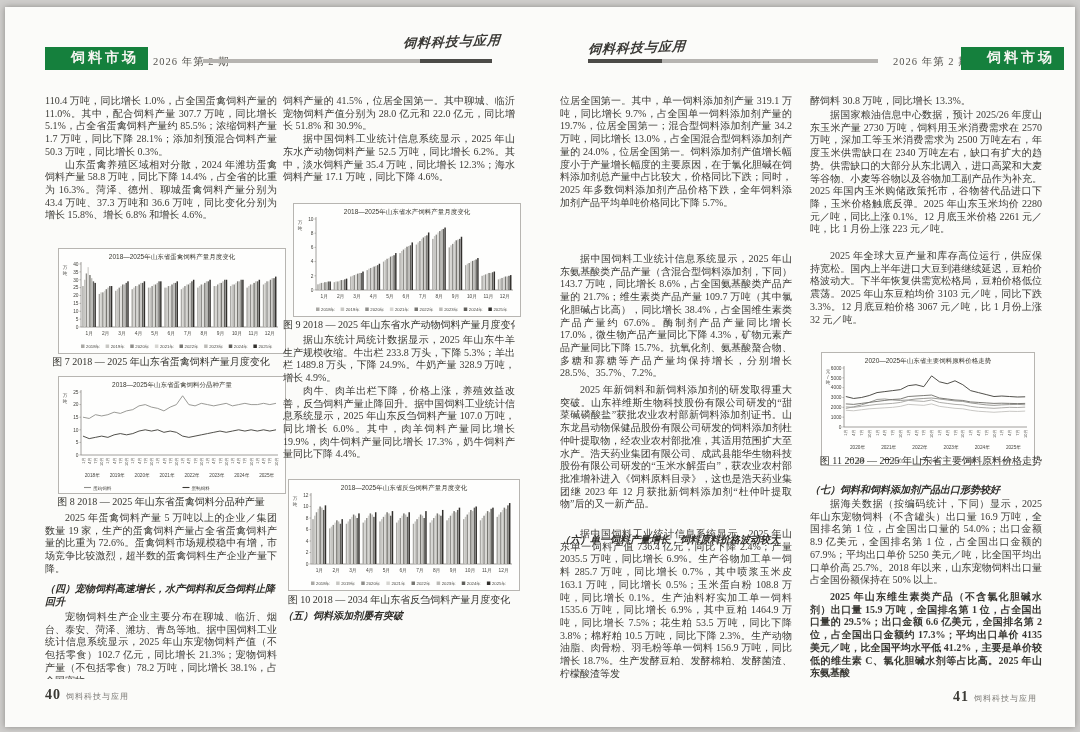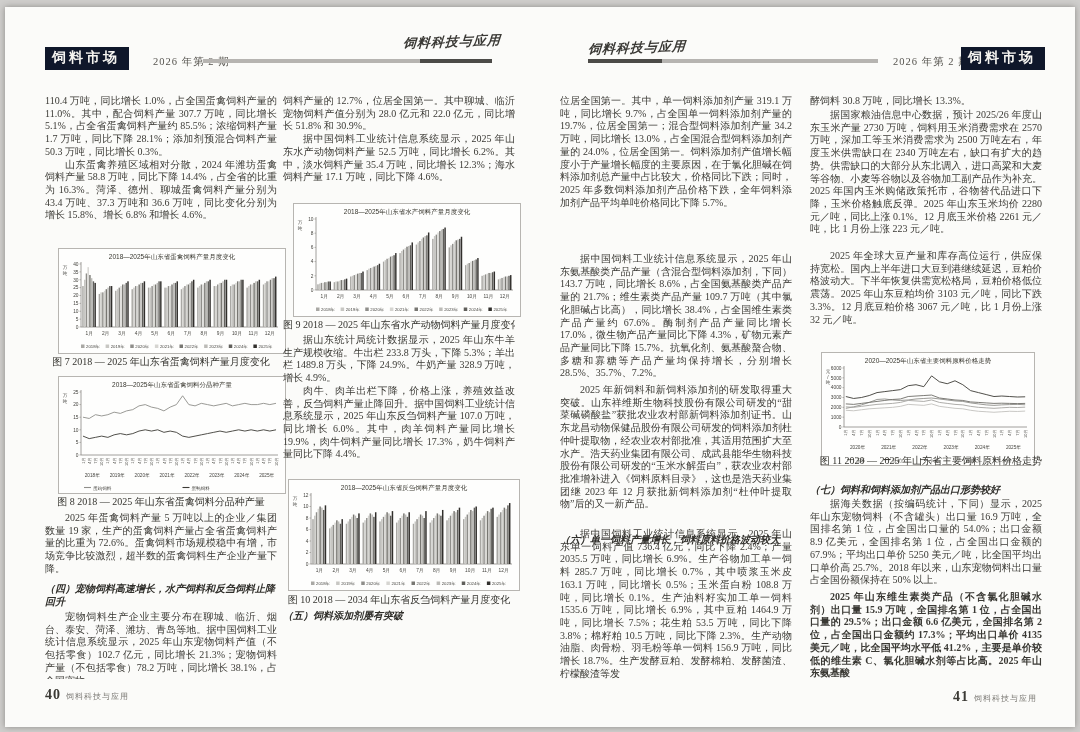--- a/index.html
+++ b/index.html
@@ -1,23 +1,23 @@
 <!DOCTYPE html>
 <html><head>
 <meta charset="utf-8">
 <style>
   html,body{margin:0;padding:0;}
   body{width:1080px;height:732px;position:relative;background:#cfcecc;
        font-family:"Liberation Serif","DejaVu Serif",serif;color:#35342f;}
   .sheet{position:absolute;left:5px;top:7px;width:1070px;height:720px;
          background:#fbfbf9;box-shadow:0 0 6px rgba(60,55,50,.45);}
   
-  .secbox{position:absolute;background:#0f172a;color:#f5f4f0;
+  .secbox{position:absolute;background:#15803d;color:#f5f4f0;
           font-family:"Liberation Sans",sans-serif;font-weight:bold;
-          font-size:14px;letter-spacing:3px;padding:2px 9px 3px 7px;}
+          font-size:14px;letter-spacing:3px;padding:2px 9px 3px 26px;}
   .issue{position:absolute;font-size:10.5px;color:#55534e;letter-spacing:1px;}
   .hbar{position:absolute;height:4px;}
   .hbar.light{background:#b6b4b1;}
   .hbar.dark{background:#4c4b48;}
   .script{position:absolute;font-style:italic;font-weight:bold;font-size:13px;
           color:#3a3935;transform:rotate(-2deg) skewX(-6deg);letter-spacing:1px;}
   
   .txt{position:absolute;width:232px;font-size:10px;line-height:12.7px;
        text-align:justify;overflow:hidden;color:#3a3934;}
   .txt p{margin:0;}
@@ -276,21 +276,21 @@
   <div class="figcap" style="left:40px;top:488px;">图 8  2018 — 2025 年山东省蛋禽饲料分品种产量</div>
   <div class="txt" style="left:40px;top:505px;height:70px;">
     <p class="ind">2025 年蛋禽饲料产量 5 万吨以上的企业／集团数量 19 家，生产的蛋禽饲料产量占全省蛋禽饲料产量的比重为 72.6%。蛋禽饲料市场规模稳中有增，市场竞争比较激烈，超半数的蛋禽饲料生产企业产量下降。</p>
   </div>
   <div class="hd" style="left:40px;top:576px;height:27px;">（四）宠物饲料高速增长，水产饲料和反刍饲料止降回升</div>
   <div class="txt" style="left:40px;top:604px;height:68px;">
     <p class="ind">宠物饲料生产企业主要分布在聊城、临沂、烟台、泰安、菏泽、潍坊、青岛等地。据中国饲料工业统计信息系统显示，2025 年山东宠物饲料产值（不包括零食）102.7 亿元，同比增长 21.3%；宠物饲料产量（不包括零食）78.2 万吨，同比增长 38.1%，占全国宠物</p>
   </div>
 
   <div class="txt" style="left:278px;top:88px;height:106px;">
-    <p>饲料产量的 12.7%，位居全国第一。其中聊城、临沂宠物饲料产值分别为 28.0 亿元和 22.0 亿元，同比增长 51.8% 和 30.9%。</p>
+    <p>饲料产量的 41.5%，位居全国第一。其中聊城、临沂宠物饲料产值分别为 28.0 亿元和 22.0 亿元，同比增长 51.8% 和 30.9%。</p>
     <p class="ind">据中国饲料工业统计信息系统显示，2025 年山东水产动物饲料产量 52.5 万吨，同比增长 6.2%。其中，淡水饲料产量 35.4 万吨，同比增长 12.3%；海水饲料产量 17.1 万吨，同比下降 4.6%。</p>
   </div>
   <div class="figbox" style="left:288px;top:196px;width:226px;height:112px;"><svg width="226" height="112">
         <text x="113" y="10" font-size="6.5" text-anchor="middle" fill="#38372f" font-family="&quot;Liberation Sans&quot;,sans-serif">2018—2025年山东省水产饲料产量月度变化</text>
         <text x="19.5" y="87.8" font-size="4.8" text-anchor="end" fill="#45443f" font-family="&quot;Liberation Sans&quot;,sans-serif">0</text>
         <line x1="20.5" y1="86" x2="22" y2="86" stroke="#8a8884" stroke-width="0.6"></line>
         <text x="19.5" y="73.6" font-size="4.8" text-anchor="end" fill="#45443f" font-family="&quot;Liberation Sans&quot;,sans-serif">2</text>
         <line x1="20.5" y1="71.8" x2="22" y2="71.8" stroke="#8a8884" stroke-width="0.6"></line>
         <text x="19.5" y="59.39999999999999" font-size="4.8" text-anchor="end" fill="#45443f" font-family="&quot;Liberation Sans&quot;,sans-serif">4</text>
         <line x1="20.5" y1="57.599999999999994" x2="22" y2="57.599999999999994" stroke="#8a8884" stroke-width="0.6"></line>

